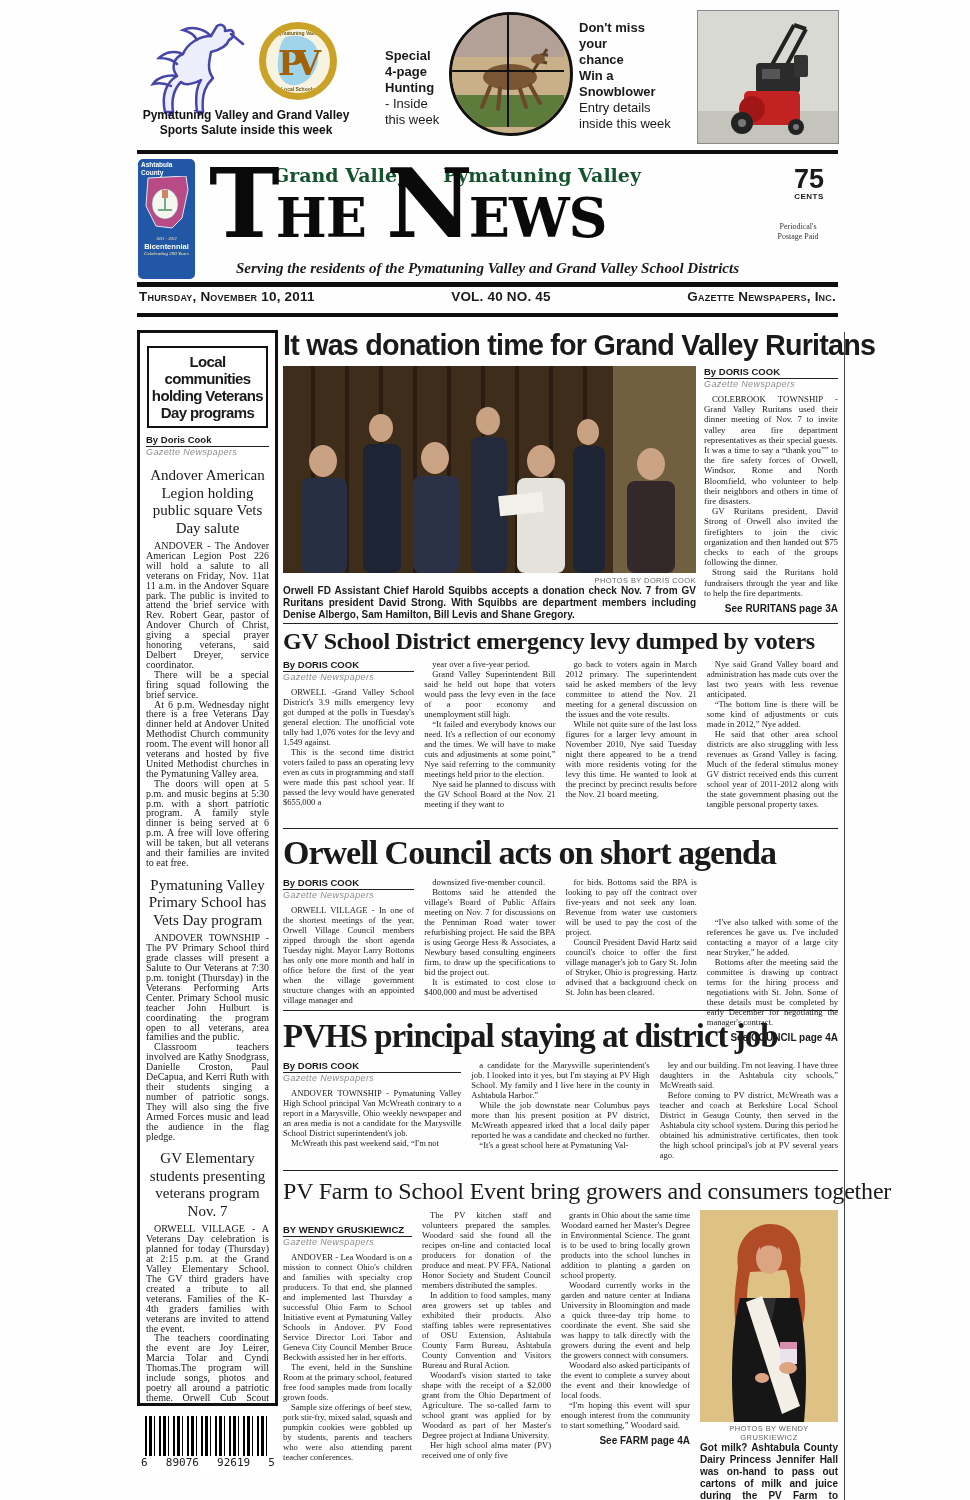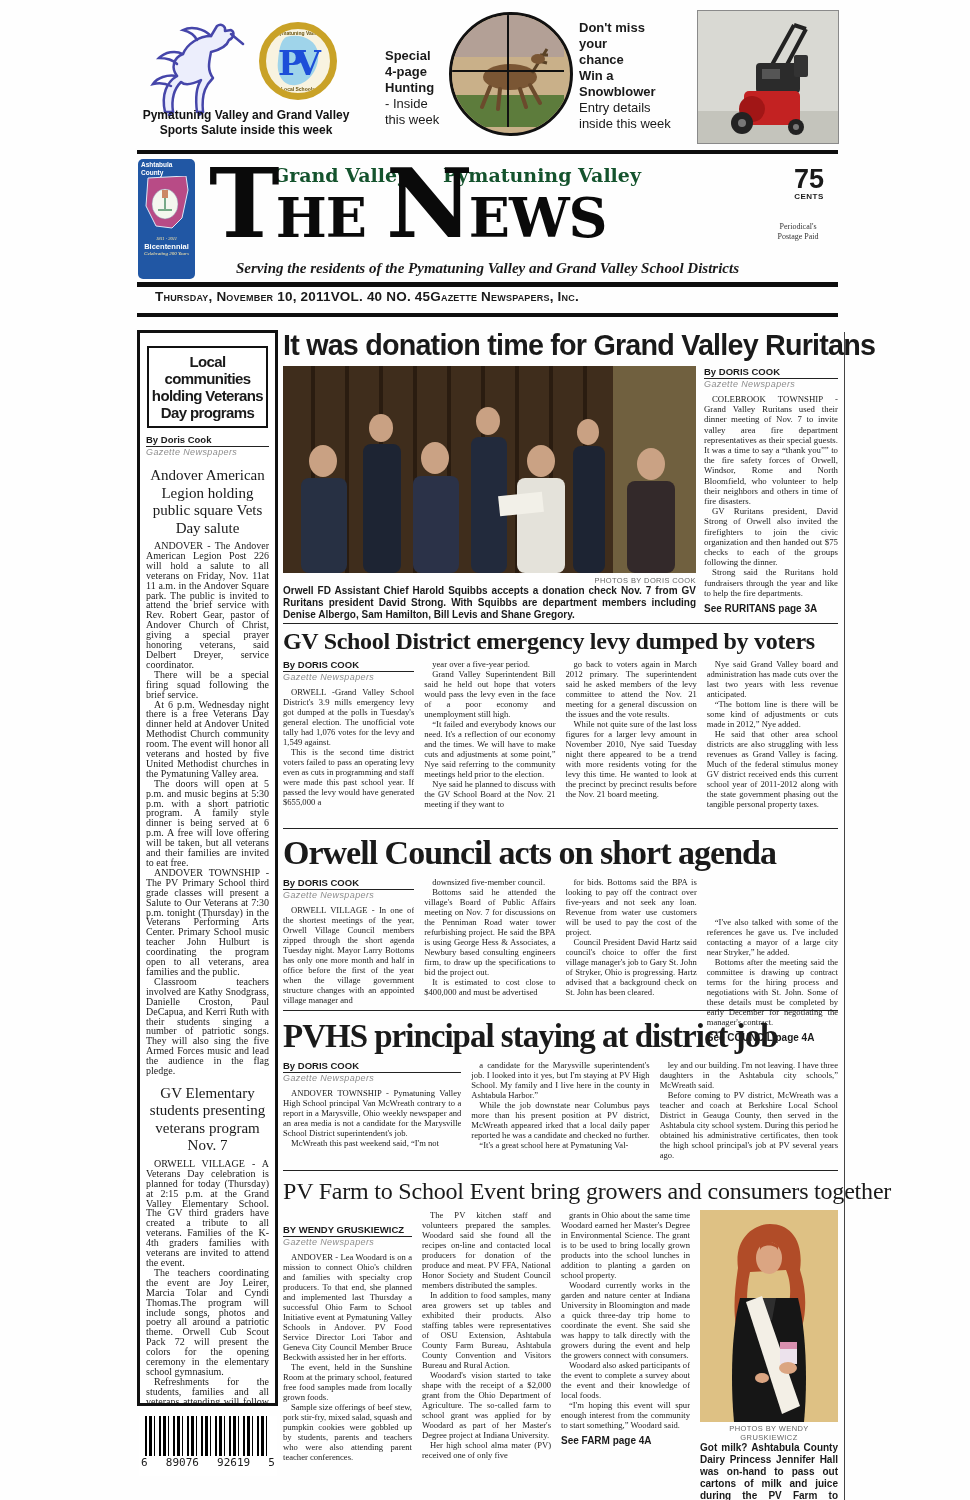--- a/index.html
+++ b/index.html
@@ -7,21 +7,21 @@
         font-family:"Liberation Serif",serif;color:#1a1a1a;}
   
   .banner{position:absolute;left:137px;top:6px;width:701px;height:142px;}
   .horse{position:absolute;left:10px;top:14px;width:114px;height:96px;}
   .pvlogo{position:absolute;left:122px;top:16px;width:78px;height:78px;border-radius:50%;
           border:7px solid #c9a227;background:#f8f3e0;box-sizing:border-box;overflow:hidden;}
   .pvlogo svg{position:absolute;left:0;top:0;}
   .pv-arc{position:absolute;left:0;right:0;text-align:center;font:bold 5px "Liberation Sans",sans-serif;color:#6a5410;}
   .pv-arc.t{top:1px;} .pv-arc.b{bottom:1px;}
   .pv-letters{position:absolute;left:0;right:6px;top:14px;text-align:center;
-          font:bold 34px "DejaVu Serif",serif;color:#1d4ed8;letter-spacing:-9px;}
+          font:bold 34px "DejaVu Serif",serif;color:#a16207;letter-spacing:-9px;}
   .sports-text{position:absolute;left:0;top:102px;width:218px;text-align:center;
           font:bold 12px/15px "Liberation Sans",sans-serif;color:#111;}
   .hunt-text{position:absolute;left:248px;top:42px;width:78px;font:bold 13px/16px "Liberation Sans",sans-serif;}
   .hunt-text .n{font-weight:normal;}
   .deer{position:absolute;left:312px;top:6px;width:118px;height:118px;border-radius:50%;
         border:3px solid #111;overflow:hidden;background:#c9b089;}
   .snow-text{position:absolute;left:442px;top:14px;width:112px;
         font:bold 13px/16px "Liberation Sans",sans-serif;}
   .snow-text .n{font-weight:normal;}
   .snow-photo{position:absolute;left:560px;top:4px;width:140px;height:132px;border:1px solid #8a8a8a;
@@ -40,21 +40,21 @@
   .title-row{position:absolute;left:72px;top:4px;display:flex;align-items:baseline;color:#0a0a0a;}
   .title-row .big{font:bold 95px/100px "DejaVu Serif",serif;letter-spacing:-4px;}
   .title-row .med{font:bold 54px/100px "DejaVu Serif",serif;letter-spacing:-1px;margin-right:6px;}
   .title-row .nn{margin-left:14px;}
   .price{position:absolute;right:14px;top:16px;text-align:center;font-family:"Liberation Sans",sans-serif;}
   .price .pv75{font:bold 27px/26px "Liberation Sans",sans-serif;}
   .price .unit{display:block;font:bold 8px "Liberation Sans",sans-serif;letter-spacing:.5px;}
   .postage{position:absolute;right:4px;top:72px;width:72px;text-align:center;font:8px/9.5px "Liberation Serif",serif;color:#333;}
   .tagline{position:absolute;left:0;right:0;top:110px;text-align:center;
         font:bold italic 15px "Liberation Serif",serif;}
-  .datebar{position:absolute;left:18px;right:2px;top:139px;display:flex;justify-content:flex-start;
+  .datebar{position:absolute;left:2px;right:2px;top:139px;display:flex;justify-content:space-between;
         font:bold 13.5px "Liberation Sans",sans-serif;font-variant:small-caps;letter-spacing:.2px;}
   
   .sidebar{position:absolute;left:137px;top:330px;width:141px;height:1076px;border:3px solid #111;
         box-sizing:border-box;padding:12px 6px;overflow:hidden;background:#fff;}
   .sb-title{border:2px solid #111;margin:1px;padding:5px 2px;text-align:center;
         font:bold 15px/17px "Liberation Sans",sans-serif;letter-spacing:-.6px;}
   .byline-sans{font:bold 9.5px/12px "Liberation Sans",sans-serif;border-bottom:1px solid #222;margin-top:6px;}
   .org{font:italic 9px/11px "Liberation Sans",sans-serif;color:#8d8d8d;letter-spacing:.4px;margin-bottom:4px;}
   .sb-head{font:15px/17.5px "Liberation Serif",serif;text-align:center;margin:9px 0 4px;}
   .sidebar p,.bodytext p{margin:0;text-indent:8px;text-align:justify;}
@@ -69,21 +69,21 @@
   .right-rule{position:absolute;left:844px;top:332px;width:1px;height:1168px;background:#444;}
   .divider{position:absolute;left:0;width:100%;height:1px;background:#222;}
   section{position:absolute;left:0;width:100%;}
   .h-ruritans{font:bold 29px/34px "Liberation Sans",sans-serif;letter-spacing:-.8px;transform:scaleX(.99);transform-origin:left;white-space:nowrap;}
   .h-serif-md{font:bold 24px/28px "Liberation Serif",serif;letter-spacing:-.3px;white-space:nowrap;}
   .h-serif-big{font:bold 34px/40px "Liberation Serif",serif;letter-spacing:-1px;white-space:nowrap;}
   .h-farm{font:24px/30px "Liberation Serif",serif;letter-spacing:-.2px;white-space:nowrap;}
   .photo-frame{overflow:hidden;background:#3f2d1c;}
   .credit{font:7.5px "Liberation Sans",sans-serif;color:#666;text-align:right;letter-spacing:.4px;}
   .caption{font:bold 10px/12px "Liberation Sans",sans-serif;text-align:justify;}
-  .jump{font:bold 10px "Liberation Sans",sans-serif;text-align:left;margin-top:5px;}
+  .jump{font:bold 10px "Liberation Sans",sans-serif;text-align:right;margin-top:5px;}
   .cols{display:flex;gap:10px;margin-top:4px;}
   .col{flex:1;font-size:8.6px;line-height:10px;text-align:justify;overflow:hidden;}
   .rcol{position:absolute;left:421px;top:38px;width:134px;font-size:8.8px;line-height:10.2px;text-align:justify;overflow:hidden;}
   .farm-photo-col{flex:0 0 138px;}
   .farm-photo{width:138px;height:212px;overflow:hidden;background:#caa45c;}
 </style>
 </head>
 <body>
 
 <div class="page">
@@ -200,20 +200,21 @@
 
   <div class="sidebar">
     <div class="sb-title">Local communities holding Veterans Day programs</div>
     <div class="byline-sans">By Doris Cook</div>
     <div class="org">Gazette Newspapers</div>
     <div class="sb-head">Andover American Legion holding public square Vets Day salute</div>
     <p>ANDOVER - The Andover American Legion Post 226 will hold a salute to all veterans on Friday, Nov. 11at 11 a.m. in the Andover Square park. The public is invited to attend the brief service with Rev. Robert Gear, pastor of Andover Church of Christ, giving a special prayer honoring veterans, said Delbert Dreyer, service coordinator.</p>
     <p>There will be a special firing squad following the brief service.</p>
     <p>At 6 p.m. Wednesday night there is a free Veterans Day dinner held at Andover United Methodist Church community room. The event will honor all veterans and hosted by five United Methodist churches in the Pymatuning Valley area.</p>
     <p>The doors will open at 5 p.m. and music begins at 5:30 p.m. with a short patriotic program. A family style dinner is being served at 6 p.m. A free will love offering will be taken, but all veterans and their families are invited to eat free.</p>
+    <div class="sb-head">Pymatuning Valley Primary School has Vets Day program</div>
     <p>ANDOVER TOWNSHIP - The PV Primary School third grade classes will present a Salute to Our Veterans at 7:30 p.m. tonight (Thursday) in the Veterans Performing Arts Center. Primary School music teacher John Hulburt is coordinating the program open to all veterans, area families and the public.</p>
     <p>Classroom teachers involved are Kathy Snodgrass, Danielle Croston, Paul DeCapua, and Kerri Ruth with their students singing a number of patriotic songs. They will also sing the five Armed Forces music and lead the audience in the flag pledge.</p>
     <div class="sb-head">GV Elementary students presenting veterans program Nov. 7</div>
     <p>ORWELL VILLAGE - A Veterans Day celebration is planned for today (Thursday) at 2:15 p.m. at the Grand Valley Elementary School. The GV third graders have created a tribute to all veterans. Families of the K-4th graders families with veterans are invited to attend the event.</p>
     <p>The teachers coordinating the event are Joy Leirer, Marcia Tolar and Cyndi Thomas.The program will include songs, photos and poetry all around a patriotic theme. Orwell Cub Scout Pack 72 will present the colors for the opening ceremony in the elementary school gymnasium.</p>
     <p>Refreshments for the students, families and all veterans attending will follow the program. For any more information call the elementary school at (440) 437-6260, ext. 1.</p>
     <p>On Friday evening , Nov. 11 the Orwell American Legion Post is holding a dinner at 6 p.m. Invited as special guests are three GV and Bloomfield High School delegates to the AL auxiliary sponsored Girls State Convention this past summer. All veterans are invited to the event.</p>
   </div>
 
   <div class="barcode">

